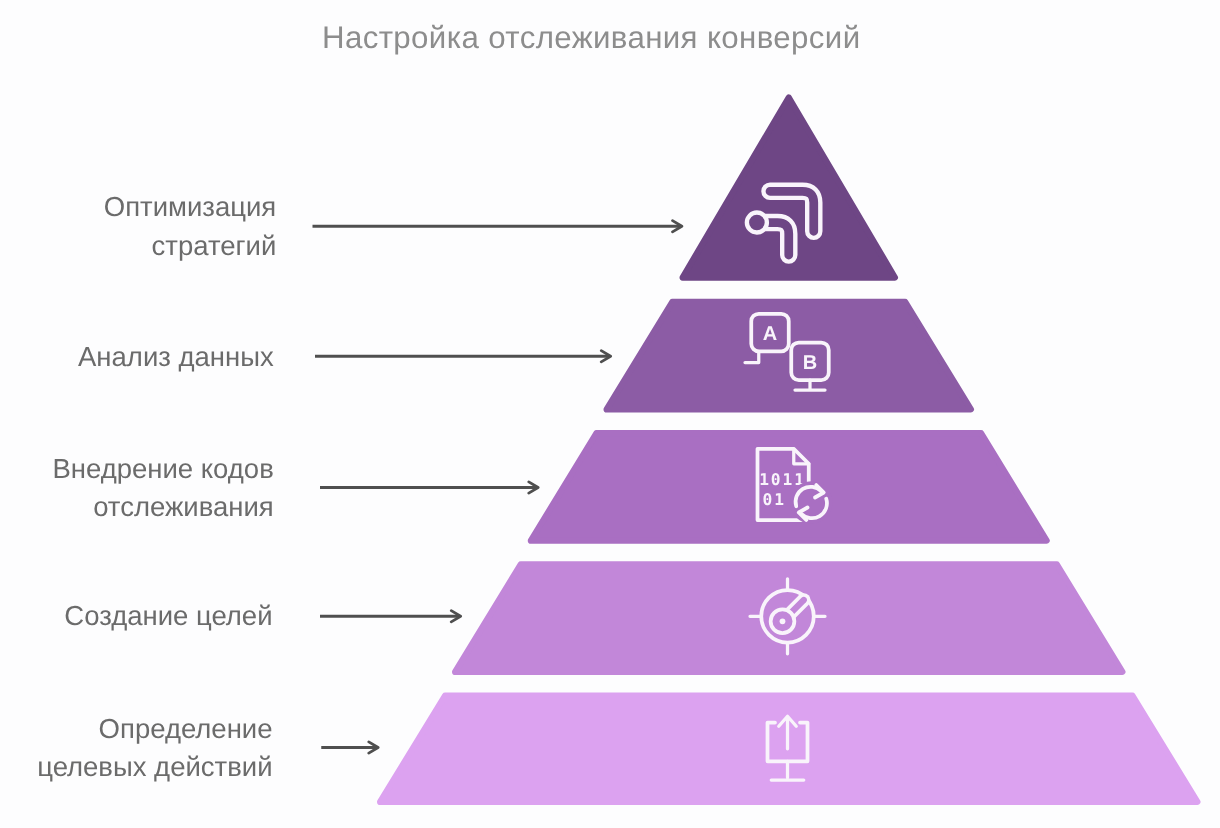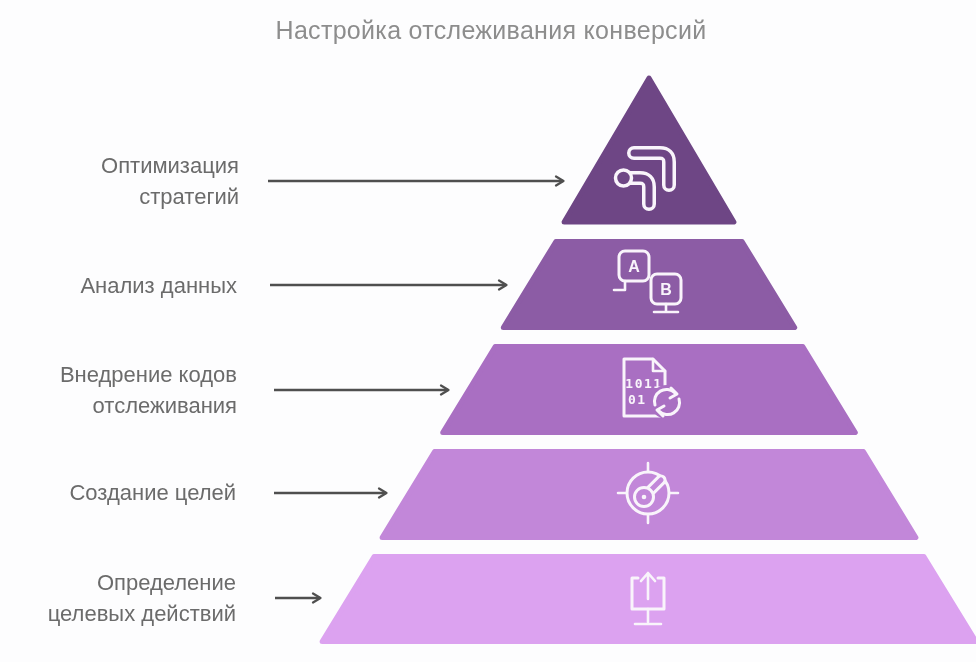--- a/index.html
+++ b/index.html
@@ -3,21 +3,21 @@
 <meta charset="utf-8">
 <style>
   html, body { margin: 0; padding: 0; }
   body {
     width: 976px; height: 662px;
     background: #fdfdfe;
     font-family: "Liberation Sans", "DejaVu Sans", sans-serif;
     overflow: hidden;
     position: relative;
   }
-  .stage { position: absolute; inset: 0; width: 957px; height: 662px; margin-left: 18px; }
+  .stage { position: absolute; inset: 0; width: 957px; height: 662px; }
 
   .title {
     position: absolute;
     top: 16px; left: 0; width: 946px;
     text-align: center;
     font-size: 25px;
     color: #8d8d8d;
     letter-spacing: 0.3px;
   }
 

